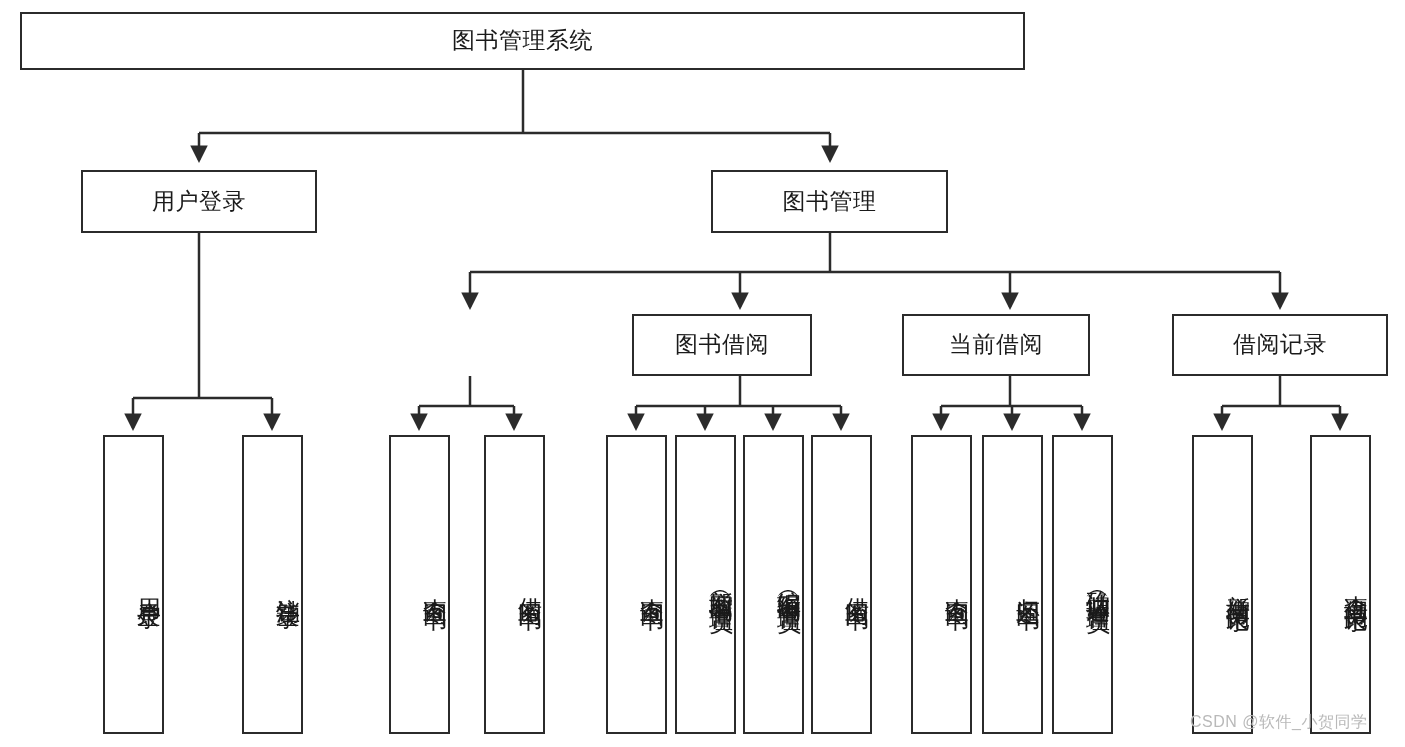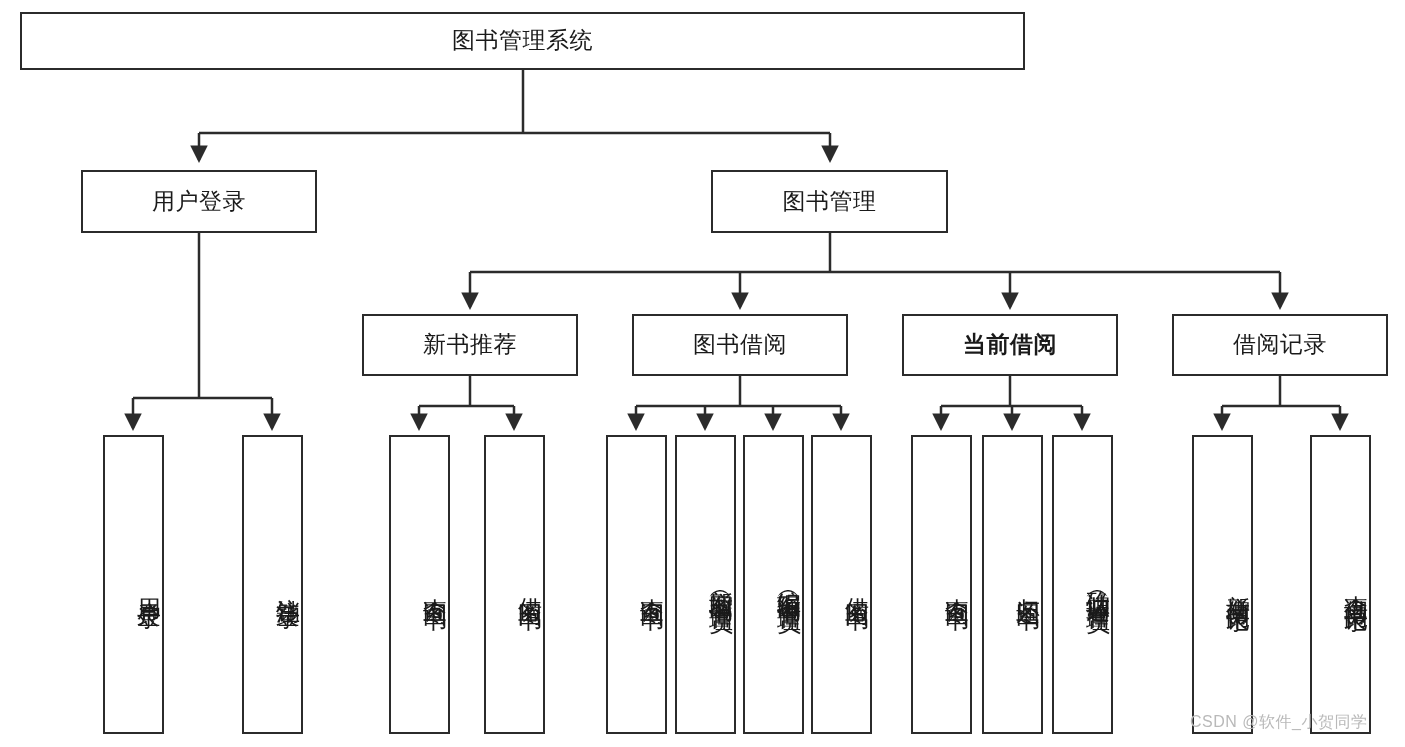--- a/index.html
+++ b/index.html
@@ -124,27 +124,24 @@
     <span>图书管理系统</span>
   </div>
 
   <div class="node horizontal" style="left:81px; top:170px; width:236px; height:63px;">
     <span>用户登录</span>
   </div>
   <div class="node horizontal" style="left:711px; top:170px; width:237px; height:63px;font-family:Liberation Serif, serif;">
     <span>图书管理</span>
   </div>
 
-  <div class="node horizontal" style="left:362px; top:314px; width:216px; height:62px;">
-    <span>新书推荐</span>
-  </div>
-  <div class="node horizontal" style="left:632px; top:314px; width:216px; height:62px;">
+  <div class="node horizontal" style="left:632px; top:314px; width:180px; height:62px;">
     <span>图书借阅</span>
   </div>
-  <div class="node horizontal" style="left:902px; top:314px; width:216px; height:62px;font-weight:bold;">
+  <div class="node horizontal" style="left:902px; top:314px; width:188px; height:62px;">
     <span>当前借阅</span>
   </div>
   <div class="node horizontal" style="left:1172px; top:314px; width:216px; height:62px;">
     <span>借阅记录</span>
   </div>
 
   <div class="node vertical" style="left:103px; top:435px; width:61px; height:299px;">
     <span class="vtxt">用户登录</span>
   </div>
   <div class="node vertical" style="left:242px; top:435px; width:61px; height:299px;">

